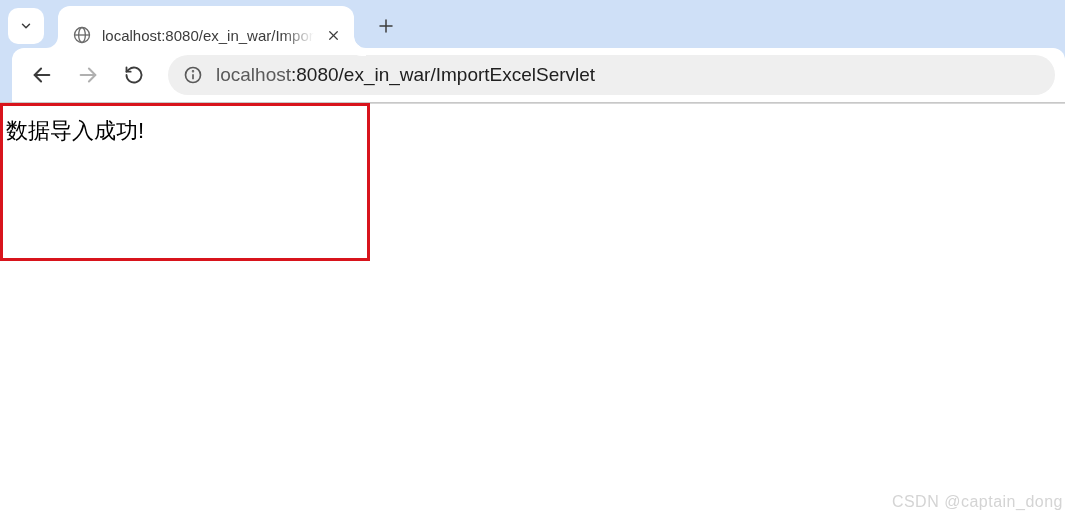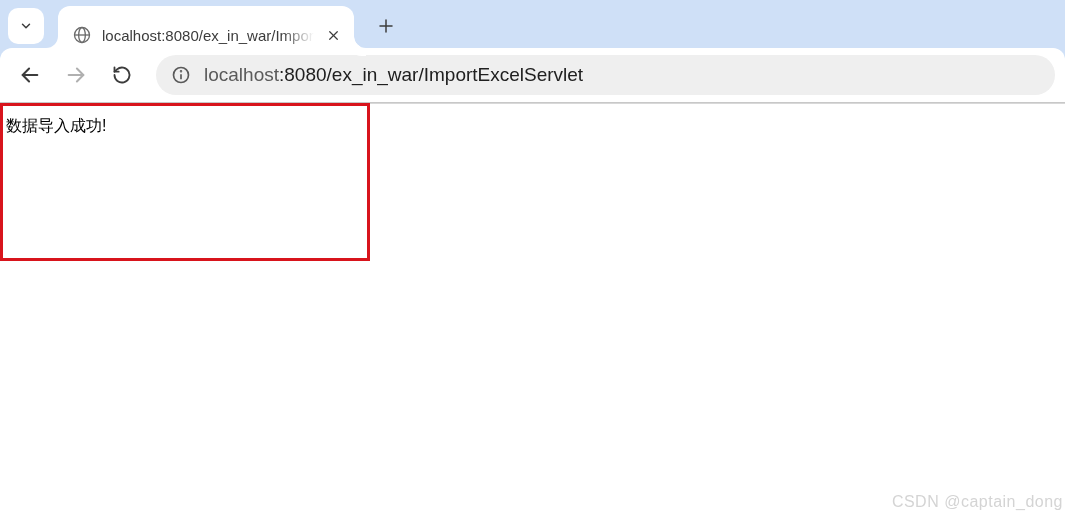--- a/index.html
+++ b/index.html
@@ -118,20 +118,21 @@
       border-radius: 50%;
     }
     .toolbar {
       background: #ffffff;
       height: 54px;
       display: flex;
       align-items: center;
       padding: 16px 10px;
       gap: 6px;
       border-radius: 12px 12px 0 0;
+      margin-left: 12px;
     }
     .nav-btn {
       width: 40px;
       height: 40px;
       display: flex;
       align-items: center;
       justify-content: center;
       border-radius: 50%;
       cursor: pointer;
       color: #3c3c3c;
@@ -172,21 +173,21 @@
     .highlight-box {
       position: absolute;
       top: -1px;
       left: 0;
       width: 370px;
       height: 158px;
       border: 3px solid #d8141c;
       pointer-events: none;
     }
     .page-text {
-      font-size: 16px;
+      font-size: 22px;
       color: #000000;
       padding: 12px 6px;
       font-family: "Microsoft YaHei", "PingFang SC", sans-serif;
     }
     .watermark {
       position: absolute;
       right: 2px;
       bottom: 8px;
       font-size: 16px;
       color: #d4d4d4;

